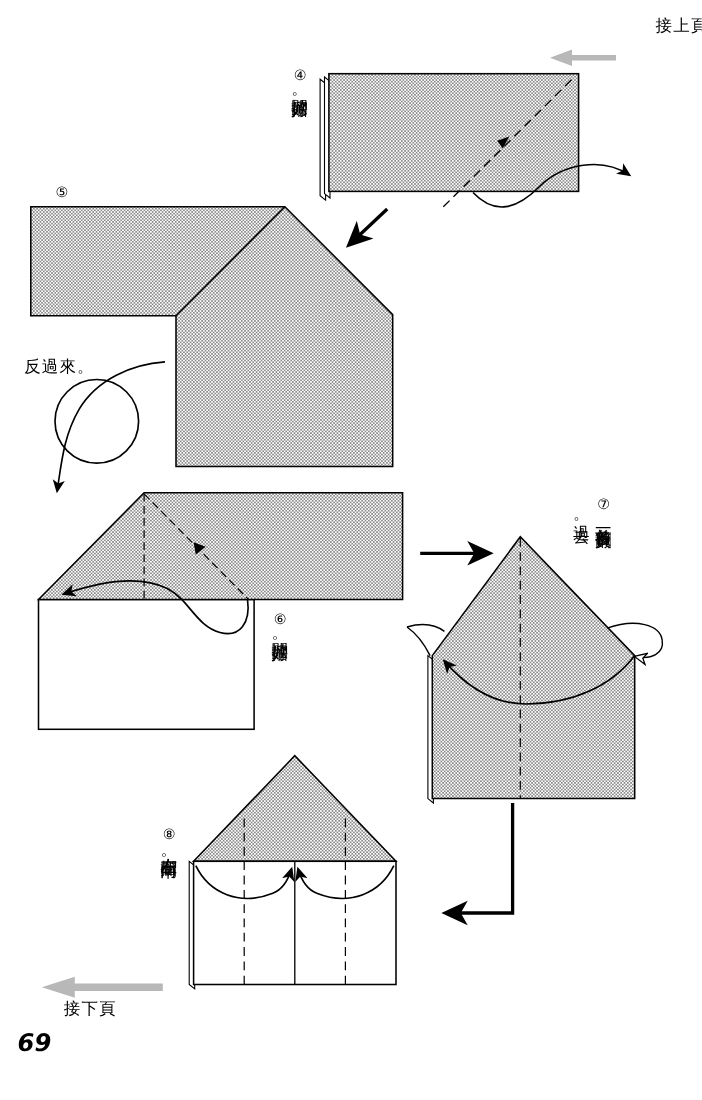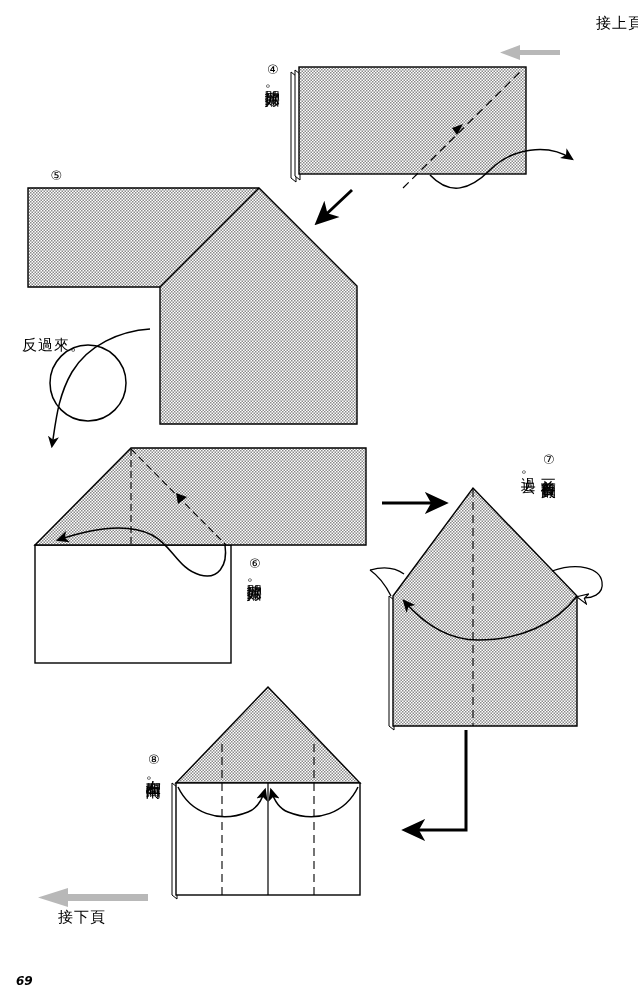--- a/index.html
+++ b/index.html
@@ -43,26 +43,25 @@
     font-size: 15px;
     color: #000000;
     white-space: nowrap;
     letter-spacing: 1px;
   }
   .pagenum {
     position: absolute;
     left: 16px;
     top: 936px;
     font-family: "DejaVu Sans", "Liberation Sans", sans-serif;
-    font-size: 12px;
+    font-size: 22px;
     font-weight: bold;
     font-style: italic;
     color: #000000;
     letter-spacing: 0px;
-    margin-top: 38px;
   }
   .circnum {
     display: inline-block;
     font-size: 13px;
   }
 </style>
 </head>
 <body>
 
 <div id="page">
@@ -184,21 +183,21 @@
   </svg>
 
   <div class="htext" style="left:596px; top:14px;text-align:right;">接上頁</div>
 
   <div class="vtext" style="left:263px; top:62px;">
     <span class="circnum">④</span><span>掀開摺好。</span>
   </div>
 
   <div class="vtext" style="left:48px; top:168px; font-size:13px;">⑤</div>
 
-  <div class="htext" style="left:22px; top:336px;">反過來。</div>
+  <div class="htext" style="left:22px; top:324px;">反過來。</div>
 
   <div class="vtext" style="left:245px; top:556px;">
     <span class="circnum">⑥</span><span>掀開摺好。</span>
   </div>
 
   <div class="vtext" style="left:539px; top:452px;">
     <span class="circnum">⑦</span><span>前後各翻一頁</span>
   </div>
   <div class="vtext" style="left:519px; top:466px;">過去。</div>
 

